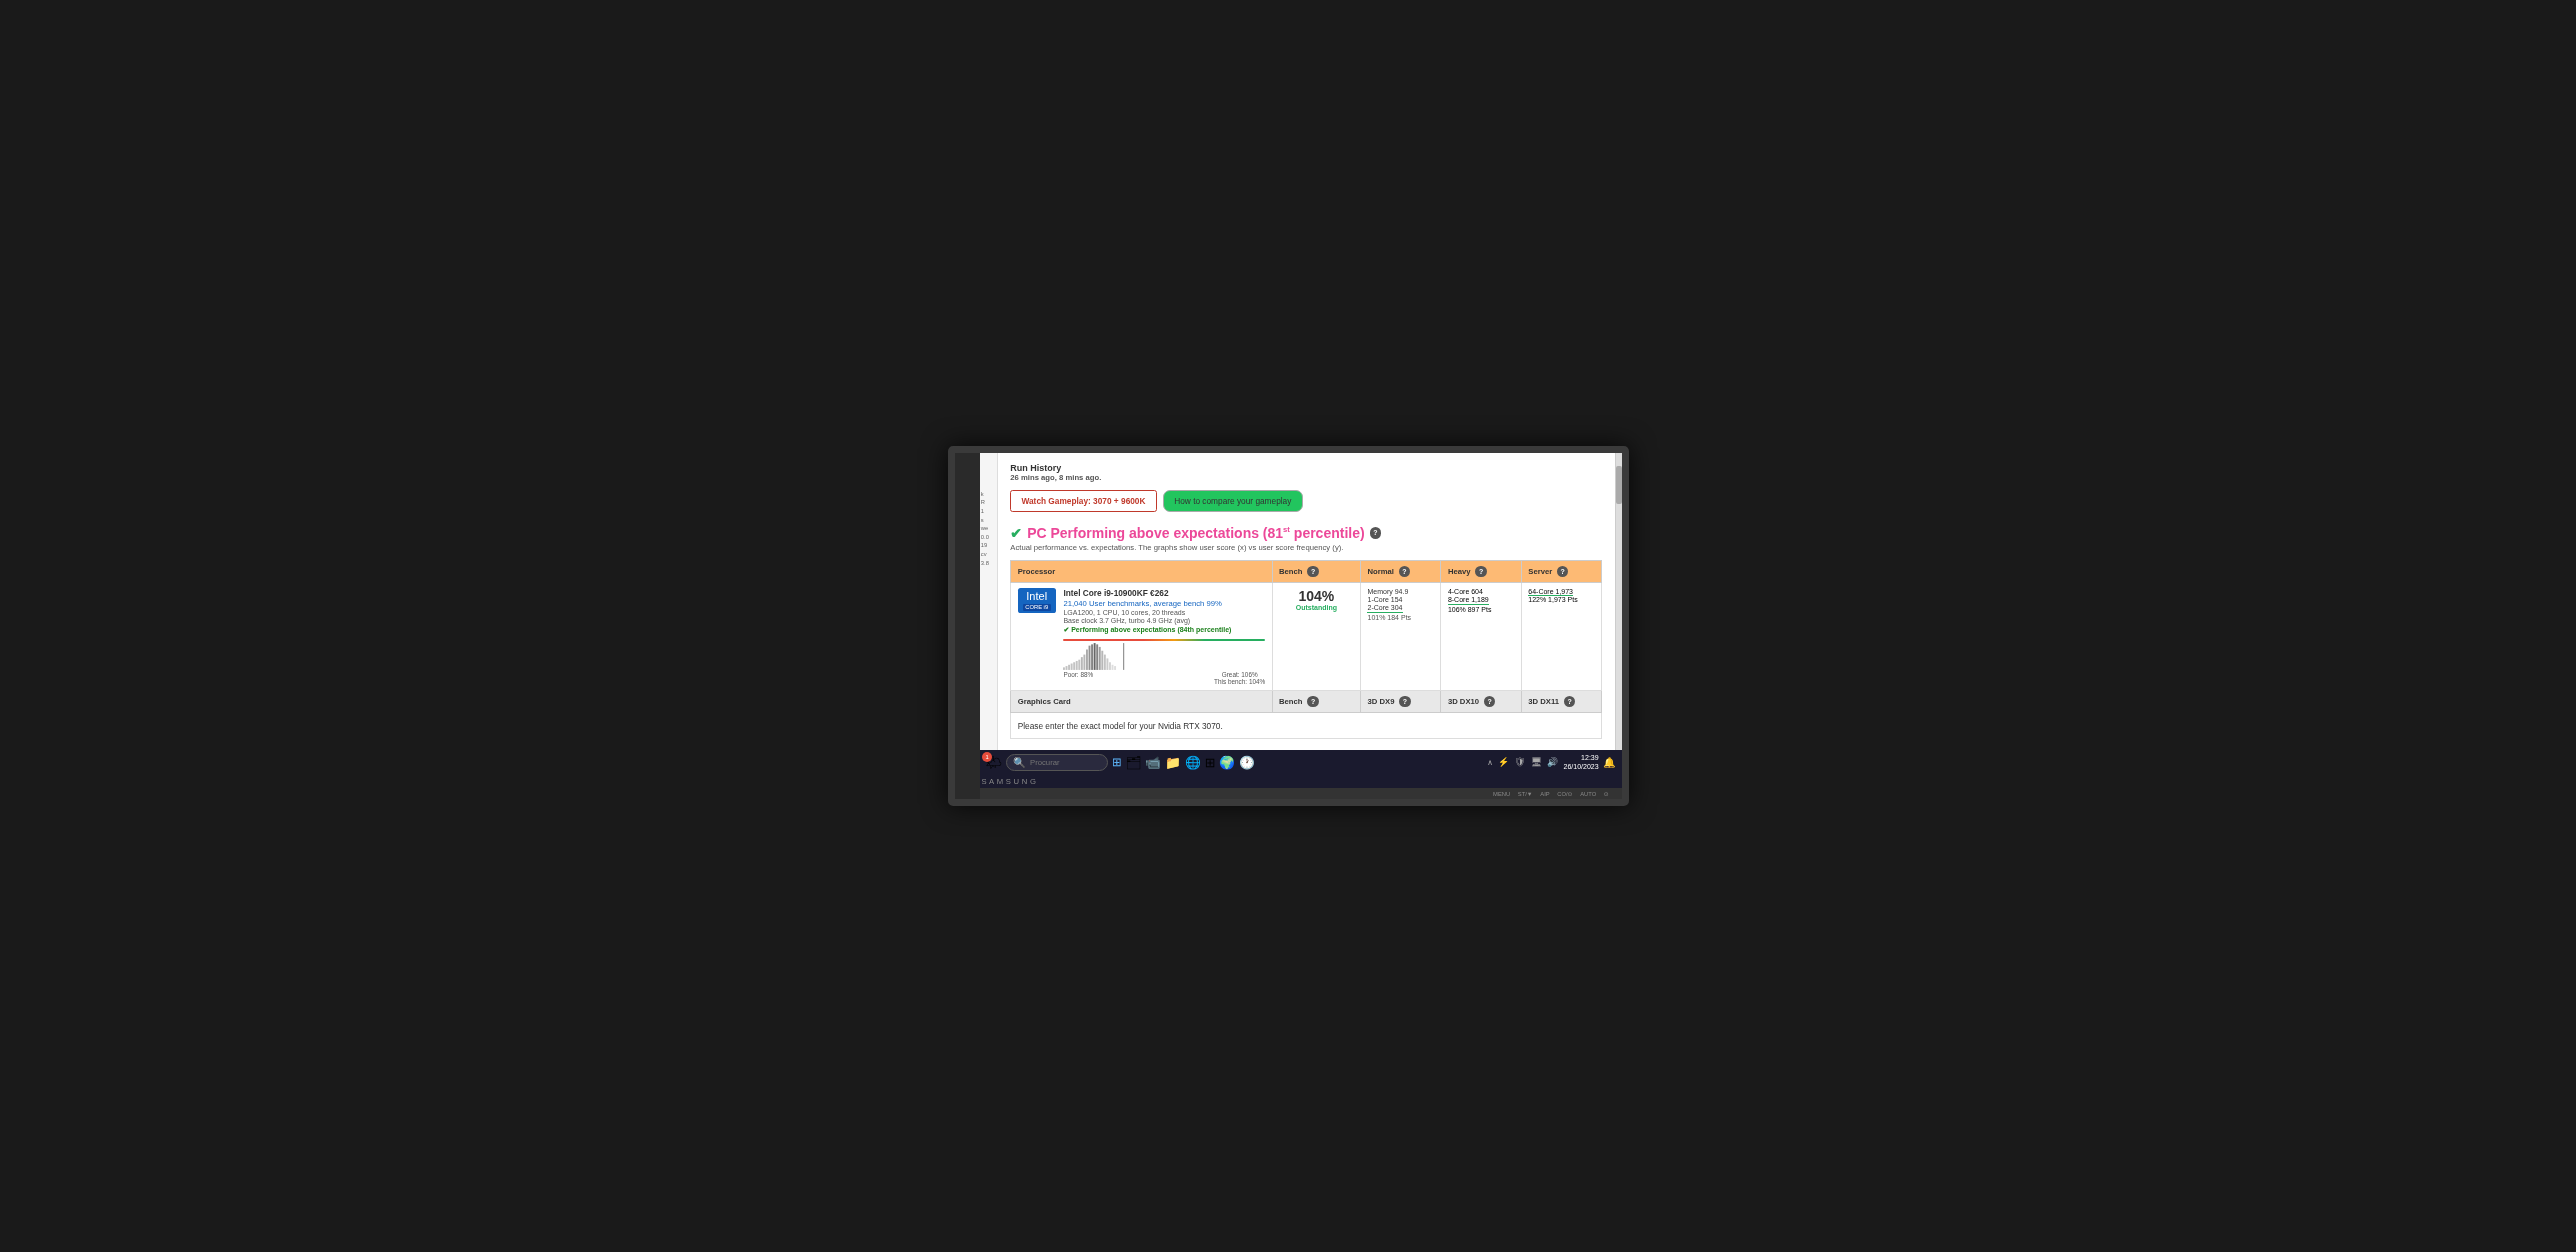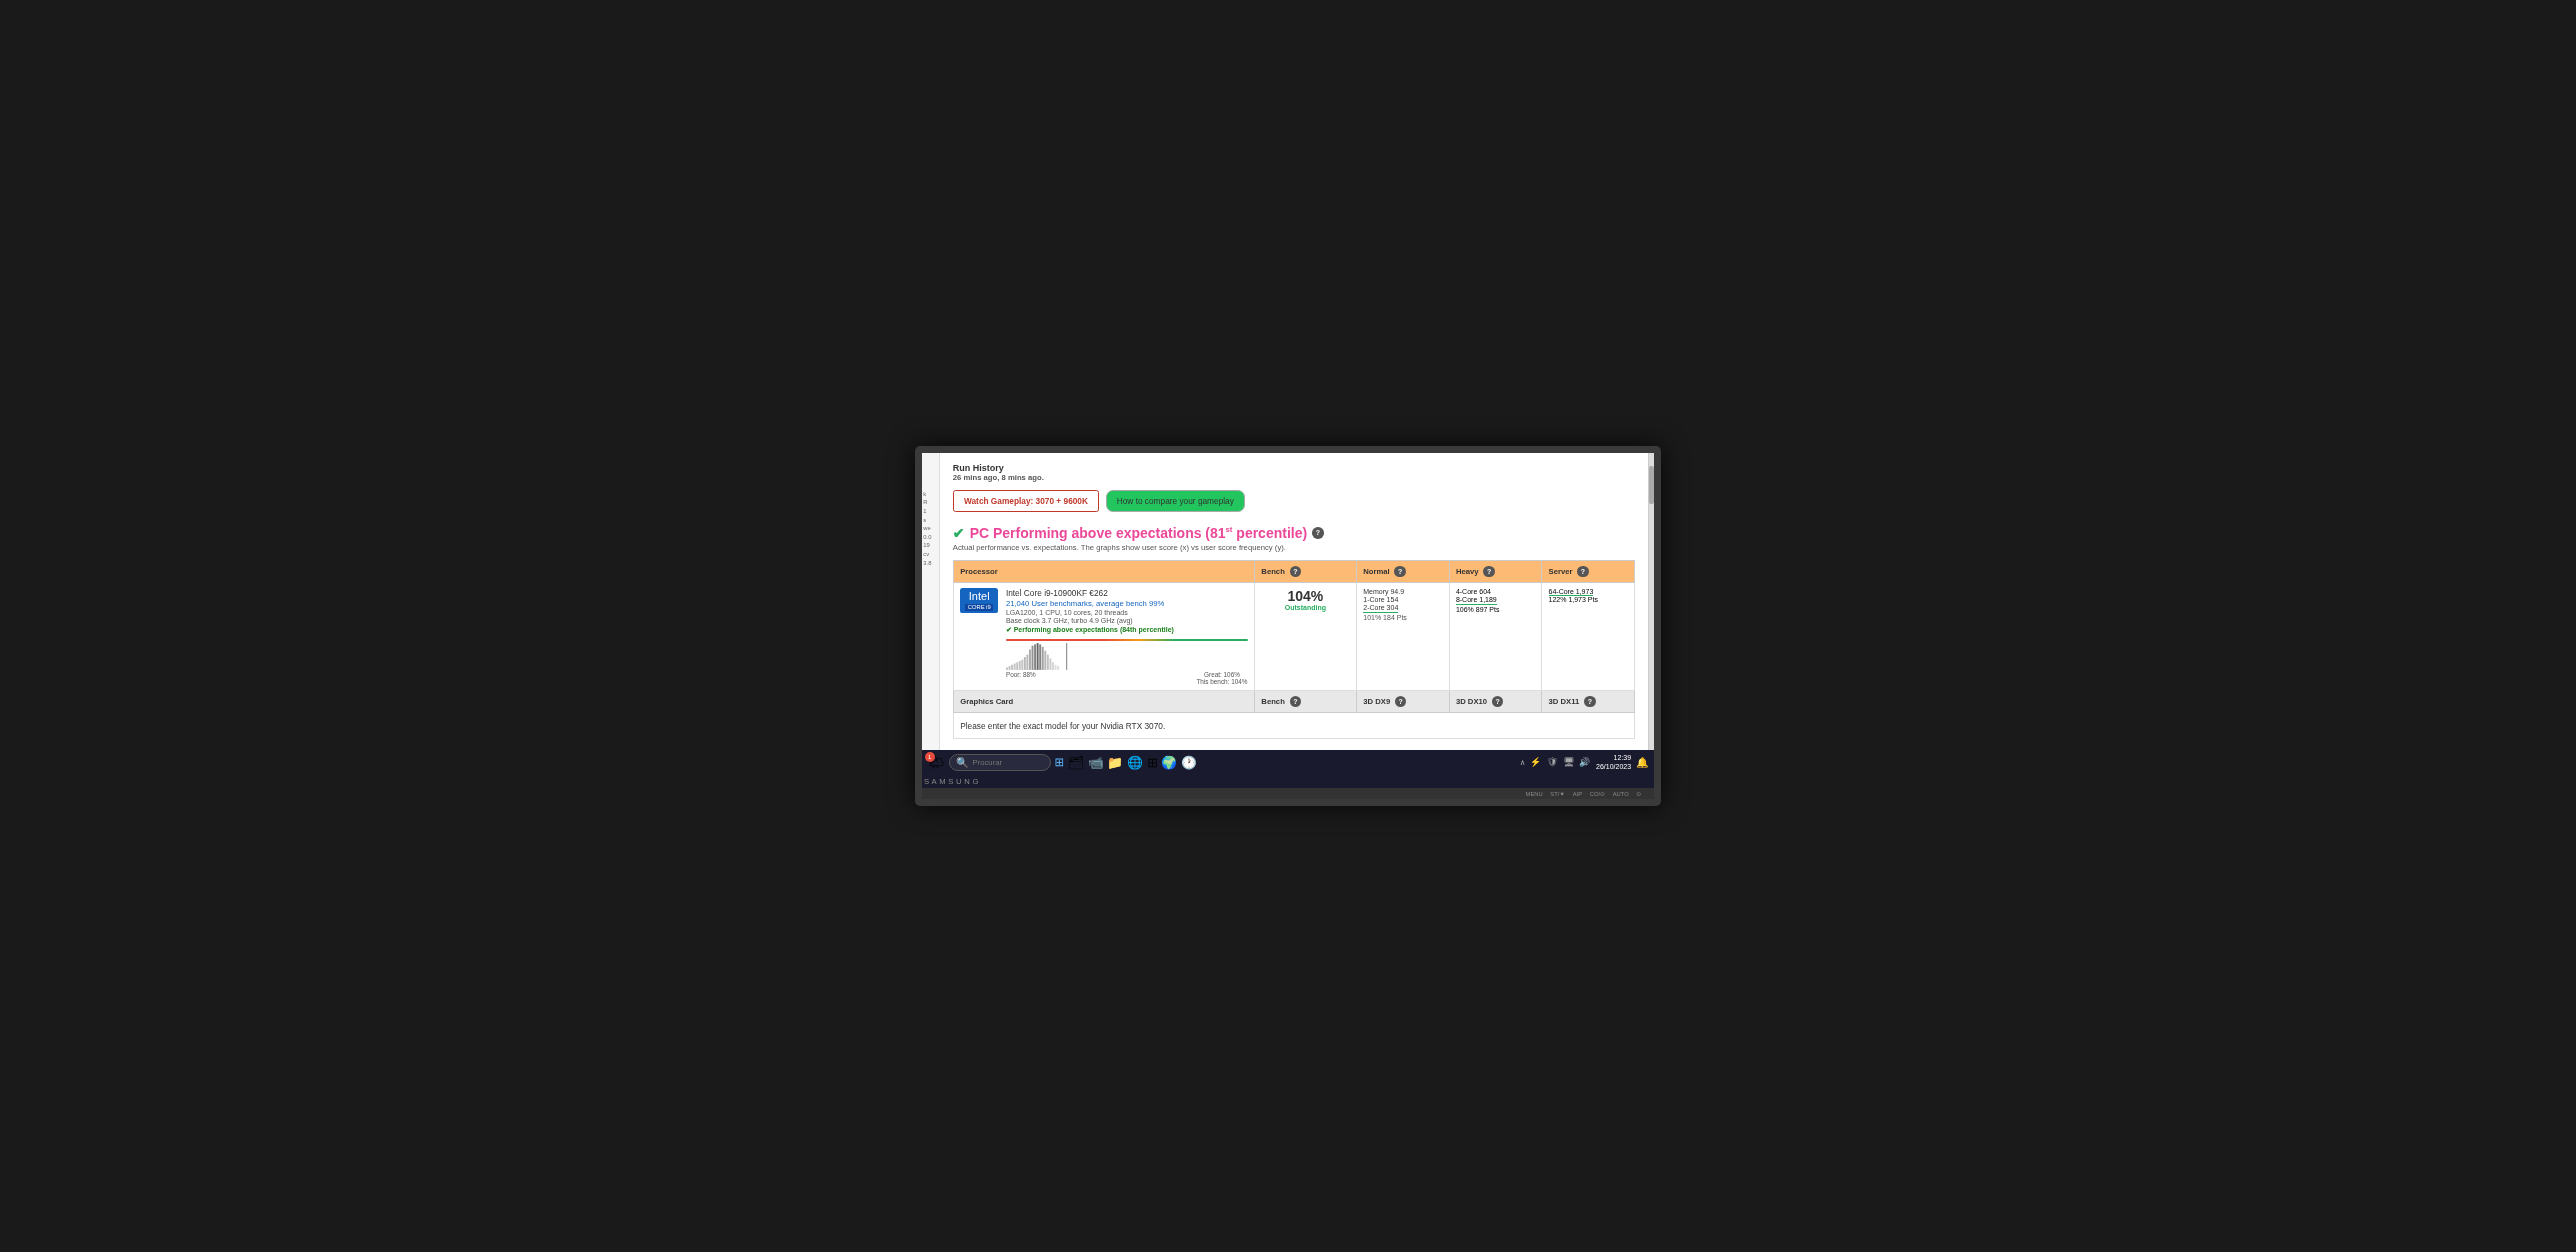--- a/index.html
+++ b/index.html
@@ -8,23 +8,24 @@
       font-family: Arial, sans-serif;
       display: flex;
       justify-content: center;
       align-items: center;
       min-height: 100vh;
     }
     .monitor-frame {
       background: #2a2a2a;
       border: 7.7px solid #3a3a3a;
       border-radius: 5.1px;
-      width: 746px;
+      width: 681px;
       position: relative;
       box-shadow: 0 0 25.6px rgba(0,0,0,0.8);
+      padding-left: 25px;
     }
     .screen {
       background: #f0f0f0;
       overflow: hidden;
     }
     .content-area {
       background: #ffffff;
       padding: 10.2px 12.8px;
     }
     
@@ -148,21 +149,21 @@
       background: #0d47a1;
       border-radius: 1.3px;
       padding: 0.6px 1.9px;
       margin-top: 1.3px;
     }
     .proc-details {
       flex: 1;
     }
     .proc-name {
       font-size: 8.3px;
-      font-weight: normal;
+      font-weight: bold;
       color: #333;
       margin-bottom: 1px;
     }
     .proc-benchmarks {
       color: #1565c0;
       font-size: 7.7px;
       margin-bottom: 1.3px;
     }
     .proc-specs {
       font-size: 7px;

